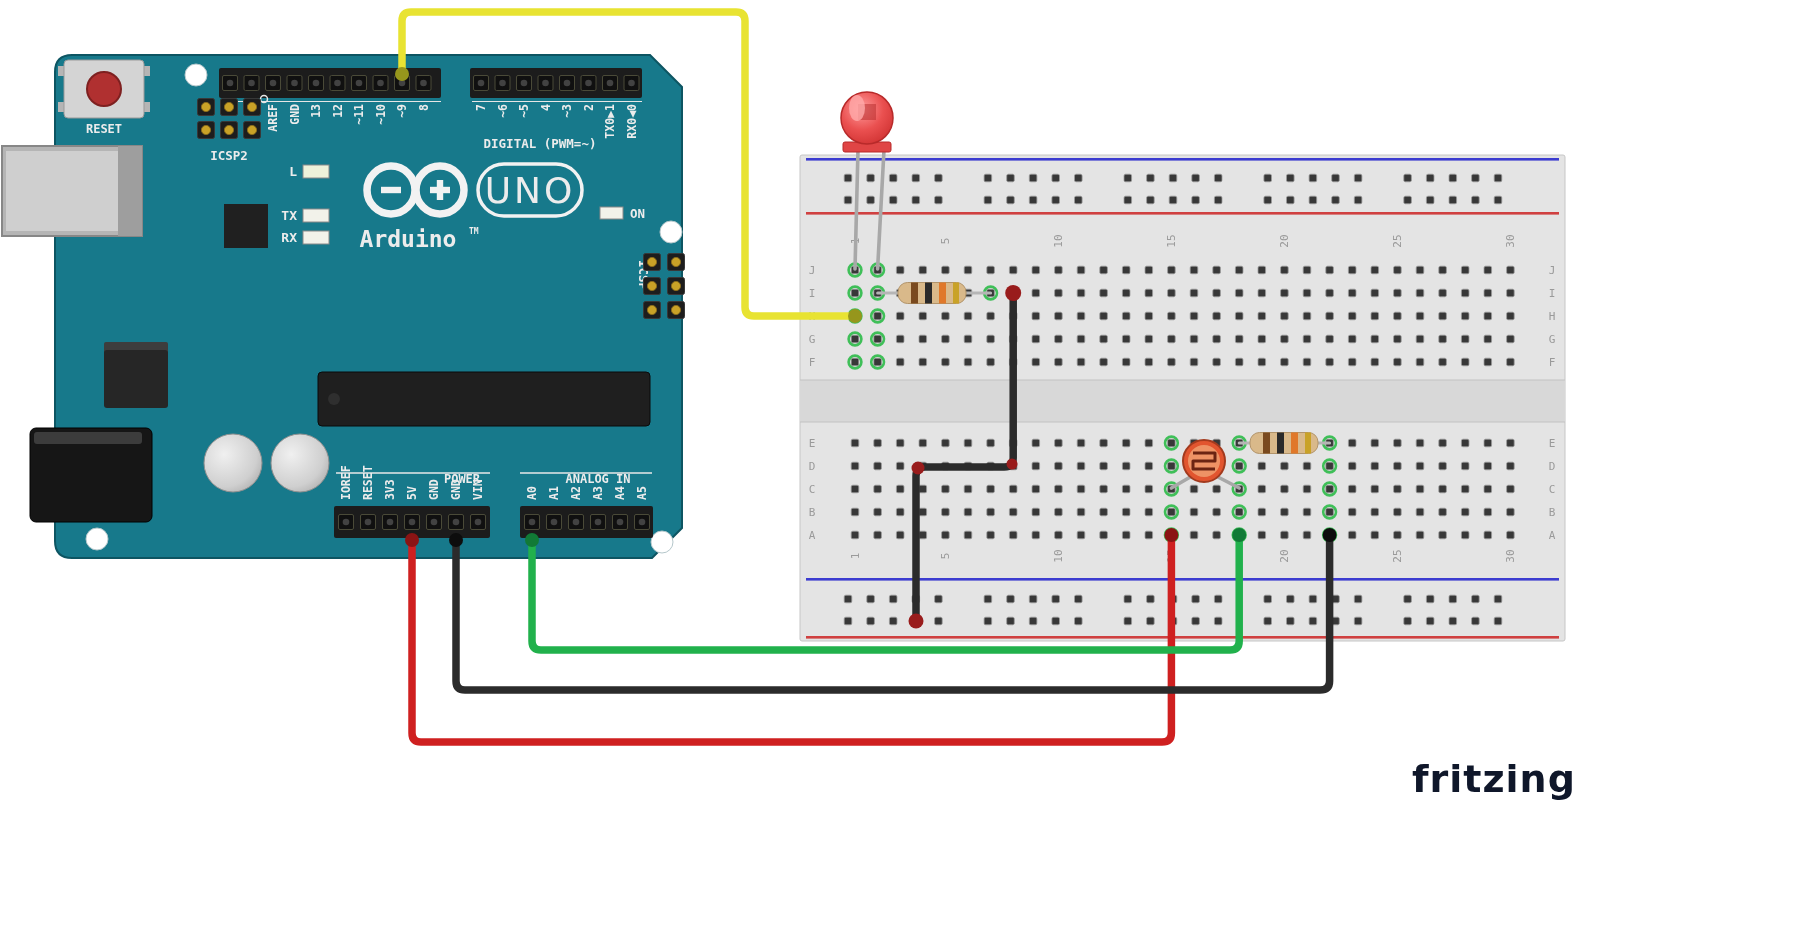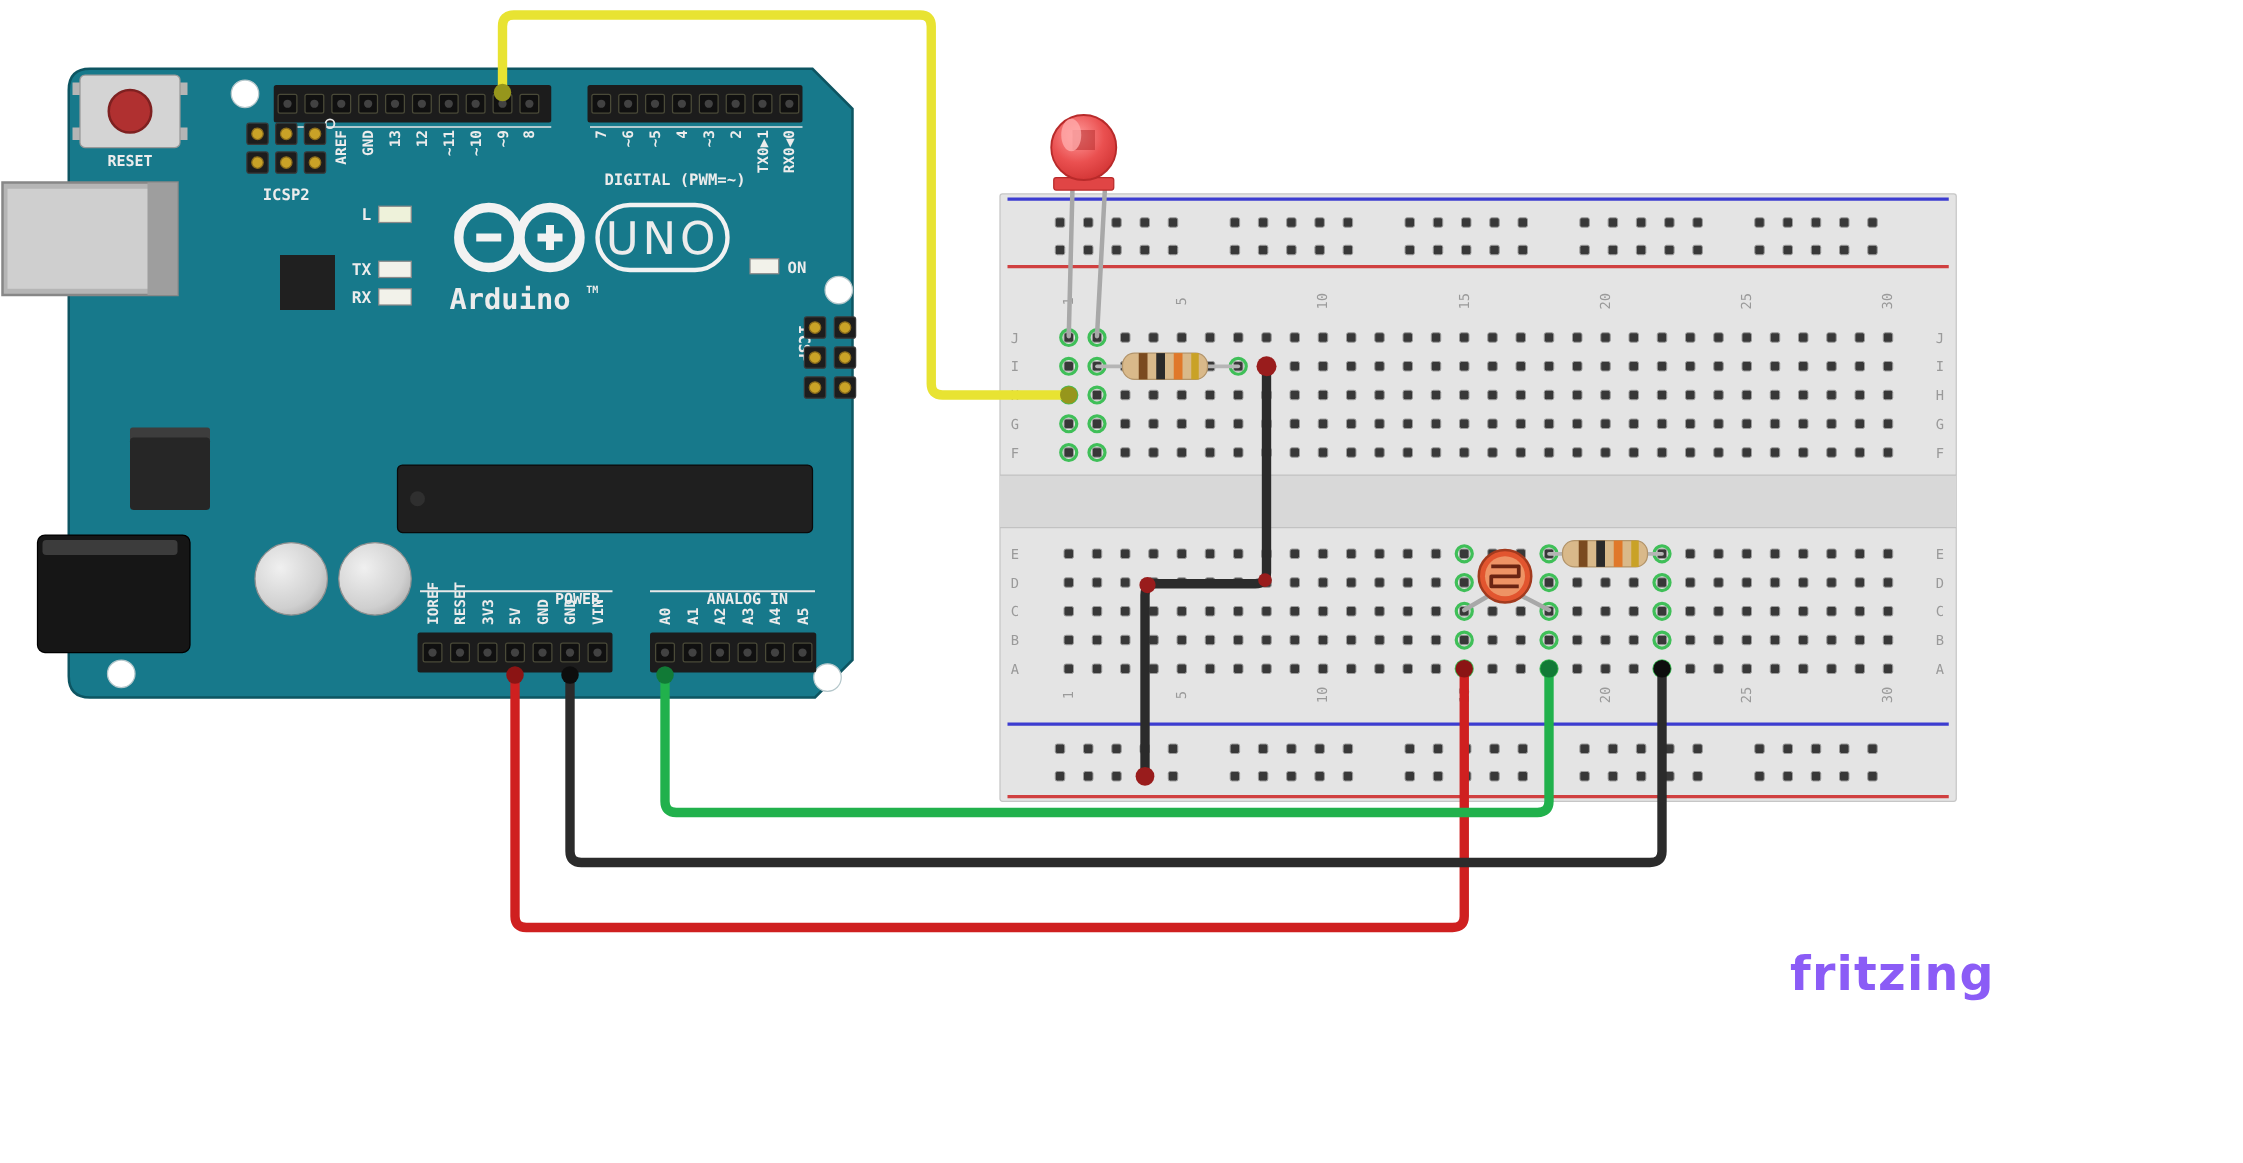--- a/index.html
+++ b/index.html
@@ -6,21 +6,21 @@
   #canvas{position:relative;width:1794px;height:930px;background:#ffffff;overflow:hidden;font-family:"DejaVu Sans",sans-serif;}
   svg{position:absolute;left:0;top:0;}
   .wire{fill:none;stroke-width:7.5;stroke-linecap:round;stroke-linejoin:round;}
   .leg{stroke:#a8a8a8;stroke-width:3.6;stroke-linecap:round;}
   .lead{stroke:#b5b5b5;stroke-width:3;stroke-linecap:round;}
   .ard-t{fill:#ececec;font-family:"DejaVu Sans Mono","DejaVu Sans",monospace;font-weight:bold;}
   .pinlbl{fill:#ececec;font-family:"DejaVu Sans Mono","DejaVu Sans",monospace;font-weight:bold;font-size:11.5px;}
   .bblbl{fill:#9a9a9a;font-family:"DejaVu Sans Mono","DejaVu Sans",monospace;font-size:11px;}
   .uno{letter-spacing:3px;font-family:"DejaVu Sans",sans-serif;font-weight:normal;}
   .brand{font-family:"DejaVu Sans Mono","DejaVu Sans",monospace;font-weight:bold;}
-  .fritzing-logo{position:absolute;left:1412px;top:760px;font-size:38px;line-height:1;color:#8b5cf6;font-weight:bold;letter-spacing:1px;font-family:"DejaVu Sans",sans-serif;margin-left:20px;}
+  .fritzing-logo{position:absolute;left:1412px;top:760px;font-size:38px;line-height:1;color:#0f172a;font-weight:bold;letter-spacing:1px;font-family:"DejaVu Sans",sans-serif;}
 </style>
 </head>
 <body>
 
 <div id="canvas">
 <svg id="scene" width="1794" height="930" viewBox="0 0 1794 930">
   <defs>
     <radialGradient id="ledGrad" cx="40%" cy="32%" r="75%">
       <stop offset="0%" stop-color="#ff9a9a"></stop>
       <stop offset="55%" stop-color="#ea5050"></stop>

